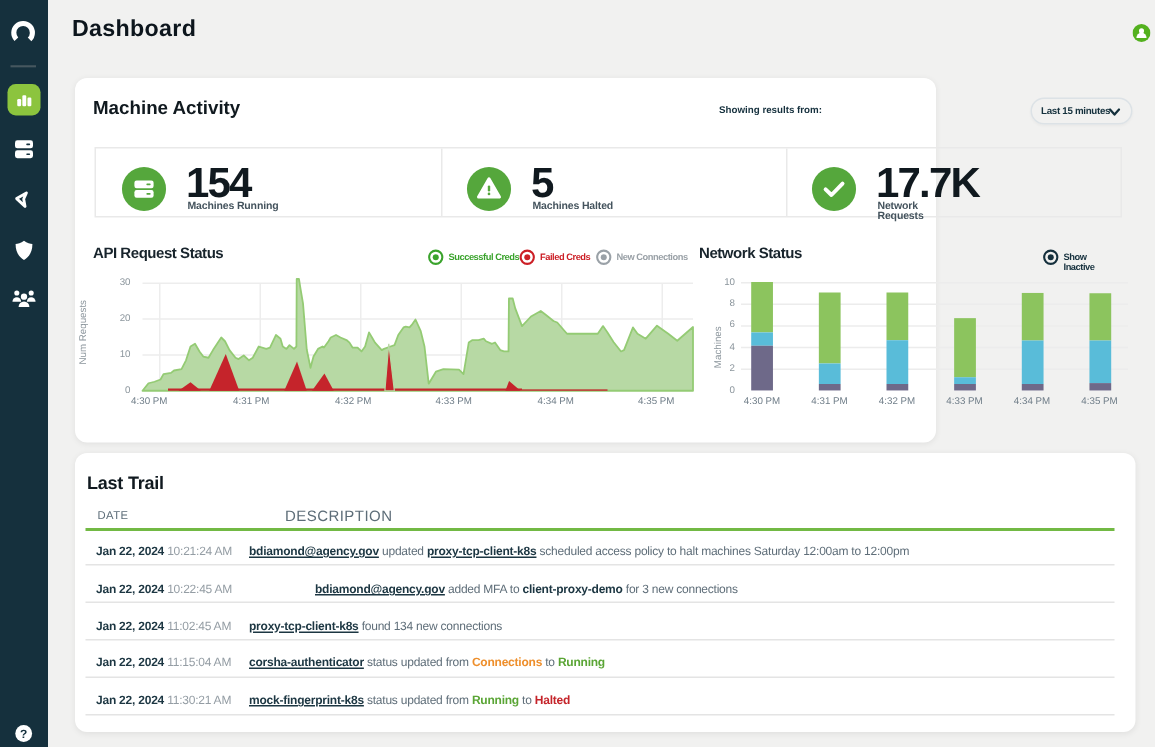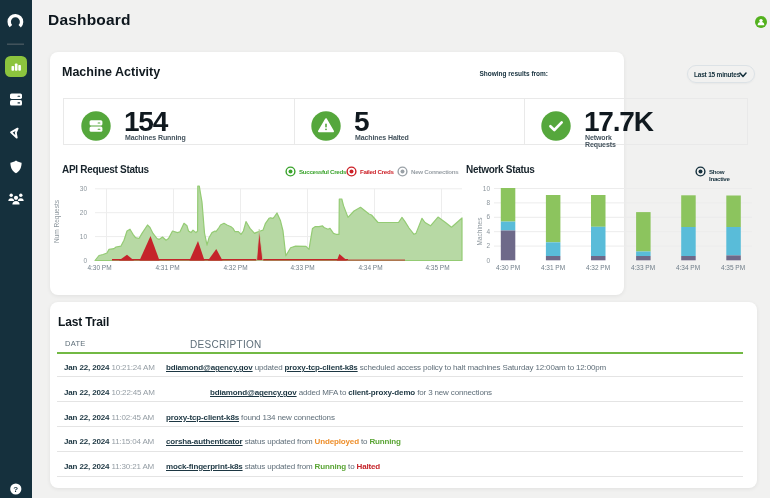--- a/index.html
+++ b/index.html
@@ -238,17 +238,17 @@
   <div class="abs" style="left:14px; top:61px; color:#949da4;"><span class="b">Jan 22, 2024</span> 10:21:24 AM</div>
   <div class="abs" style="left:116px; top:61px; color:#5f6e79;"><span class="bu">bdiamond@agency.gov</span> updated <span class="bu">proxy-tcp-client-k8s</span> scheduled access policy to halt machines Saturday 12:00am to 12:00pm</div>
 
   <div class="abs" style="left:14px; top:86px; color:#949da4;"><span class="b">Jan 22, 2024</span> 10:22:45 AM</div>
   <div class="abs" style="left:116px; top:86px; color:#5f6e79;padding-left:44px;"><span class="bu">bdiamond@agency.gov</span> added MFA to <span class="b">client-proxy-demo</span> for 3 new connections</div>
 
   <div class="abs" style="left:14px; top:110.5px; color:#949da4;"><span class="b">Jan 22, 2024</span> 11:02:45 AM</div>
   <div class="abs" style="left:116px; top:110.5px; color:#5f6e79;"><span class="bu">proxy-tcp-client-k8s</span> found 134 new connections</div>
 
   <div class="abs" style="left:14px; top:135px; color:#949da4;"><span class="b">Jan 22, 2024</span> 11:15:04 AM</div>
-  <div class="abs" style="left:116px; top:135px; color:#5f6e79;"><span class="bu">corsha-authenticator</span> status updated from <span style="color:#ee8f2c; font-weight:bold;">Undeployed</span> to <span style="color:#5aa535; font-weight:bold;">Running</span></div>
+  <div class="abs" style="left:116px; top:135px; color:#5f6e79;"><span class="bu">corsha-authenticator</span> status updated from <span style="color:#ee8f2c; font-weight:bold;">Connections</span> to <span style="color:#5aa535; font-weight:bold;">Running</span></div>
 
   <div class="abs" style="left:14px; top:160px; color:#949da4;text-align:right;"><span class="b">Jan 22, 2024</span> 11:30:21 AM</div>
   <div class="abs" style="left:116px; top:160px; color:#5f6e79;"><span class="bu">mock-fingerprint-k8s</span> status updated from <span style="color:#5aa535; font-weight:bold;">Running</span> to <span style="color:#c5242a; font-weight:bold;">Halted</span></div>
 </div>
 
 </body></html>

